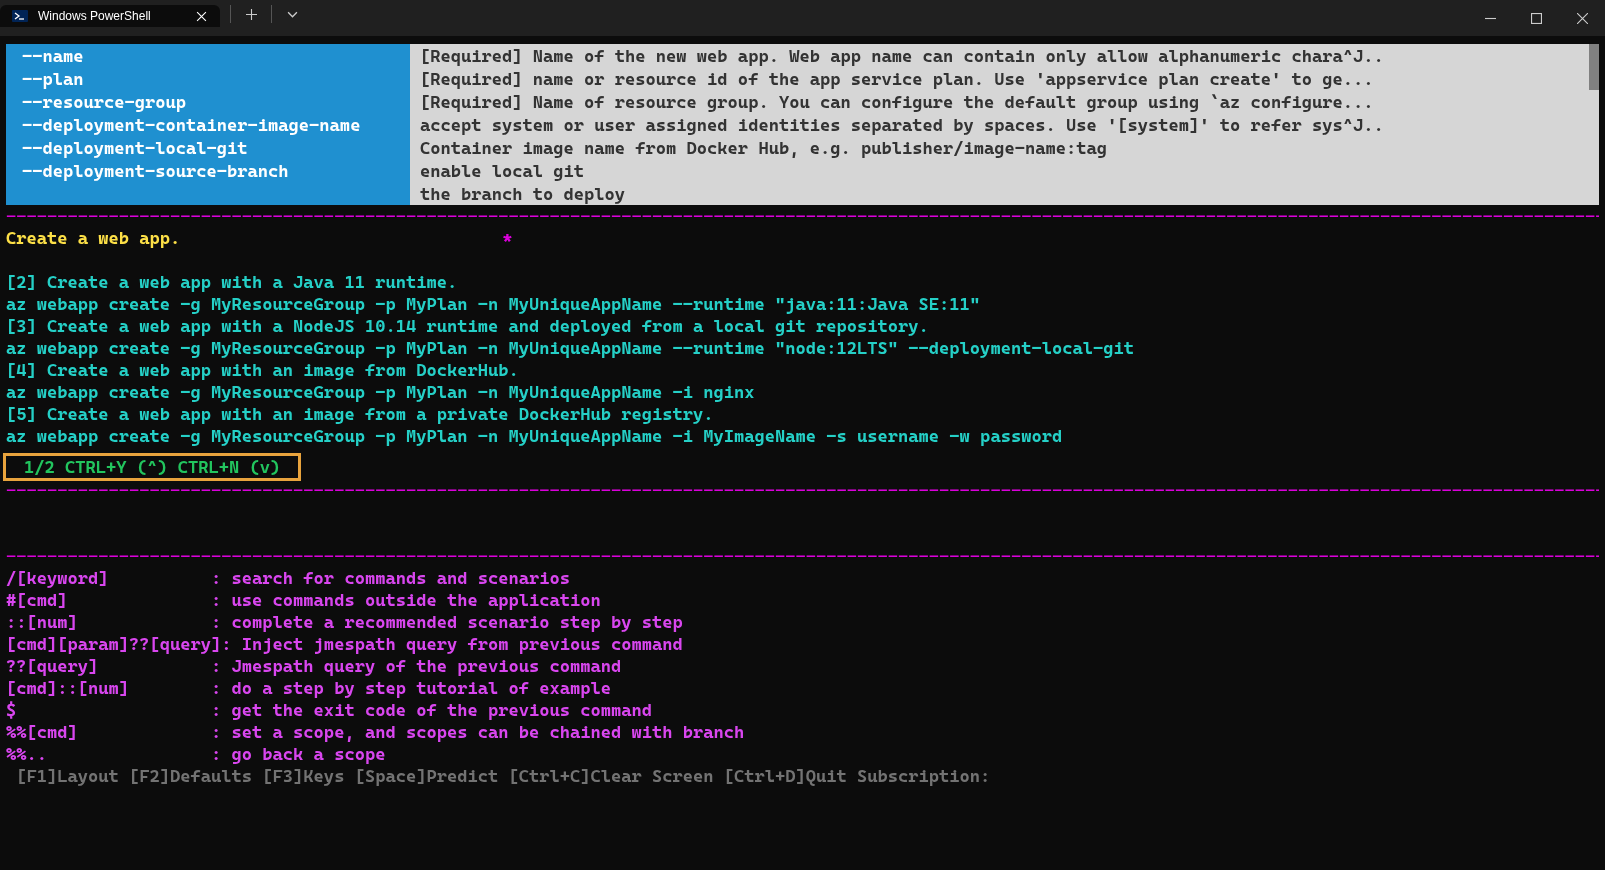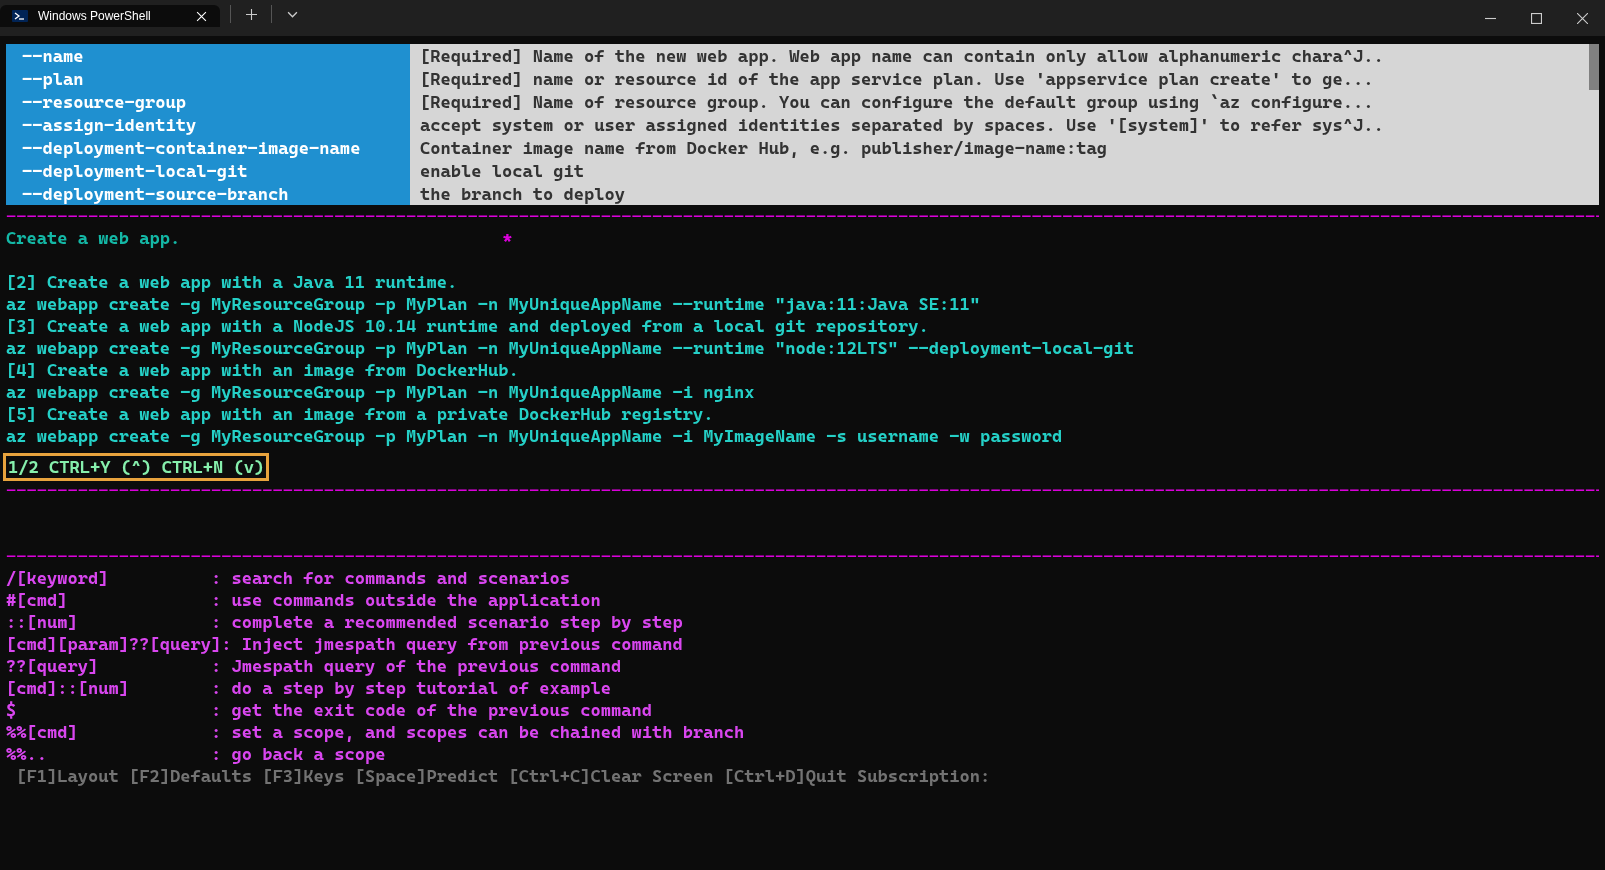--- a/index.html
+++ b/index.html
@@ -126,32 +126,32 @@
     height: 46px;
     background: #808080;
   }
   .divider {
     color: #da00da;
     white-space: pre;
     overflow: hidden;
     font-weight: normal;
     height: 22px;
   }
-  .cyan { color: #14b8a6; font-weight: bold; }
+  .cyan { color: #fde047; font-weight: bold; }
   .cyan-block { color: #25d0c7; font-weight: bold; white-space: pre; }
   .star { color: #da00da; font-weight: bold;}
   .title-line {
     display: flex;
   }
   .title-mid { flex: 1; text-align:center;}
   .highlight-box {
     display: inline-block;
     border: 3px solid #e8a33d;
-    padding: 0 2px;
-    color: #86efac;
+    padding: 0 18px;
+    color: #22c55e;
     font-weight: bold;
     white-space: pre;
     margin-left: -3px;
   }
   .cmd-help .row { white-space: pre; color: #d946ef; font-weight: bold;}
   .status-line { color: #737373; font-weight: bold; white-space: pre; }
 </style>
 </head>
 <body>
 
@@ -205,21 +205,20 @@
 </div>
 
 <div class="terminal">
 
   
   <div class="completion-box">
     <div class="completion-left" id="comp-left">
         <div class="row">--name</div>
         <div class="row">--plan</div>
         <div class="row">--resource-group</div>
-        <div class="row">--assign-identity</div>
         <div class="row">--deployment-container-image-name</div>
         <div class="row">--deployment-local-git</div>
         <div class="row">--deployment-source-branch</div>
       </div>
     <div class="completion-right" id="comp-right">
       <div class="scroll-thumb"></div>
     <div class="row">[Required] Name of the new web app. Web app name can contain only allow alphanumeric chara^J..</div>
         <div class="row">[Required] name or resource id of the app service plan. Use 'appservice plan create' to ge...</div>
         <div class="row">[Required] Name of resource group. You can configure the default group using `az configure...</div>
         <div class="row">accept system or user assigned identities separated by spaces. Use '[system]' to refer sys^J..</div>

